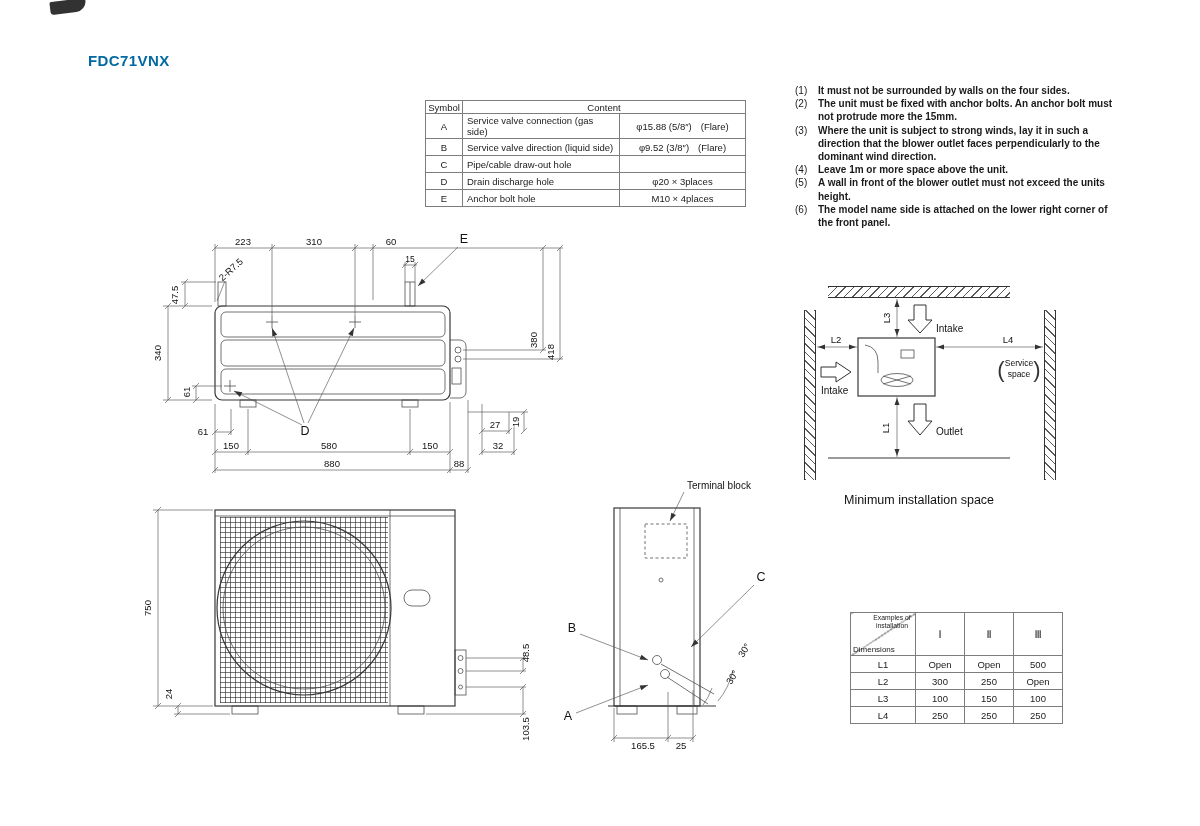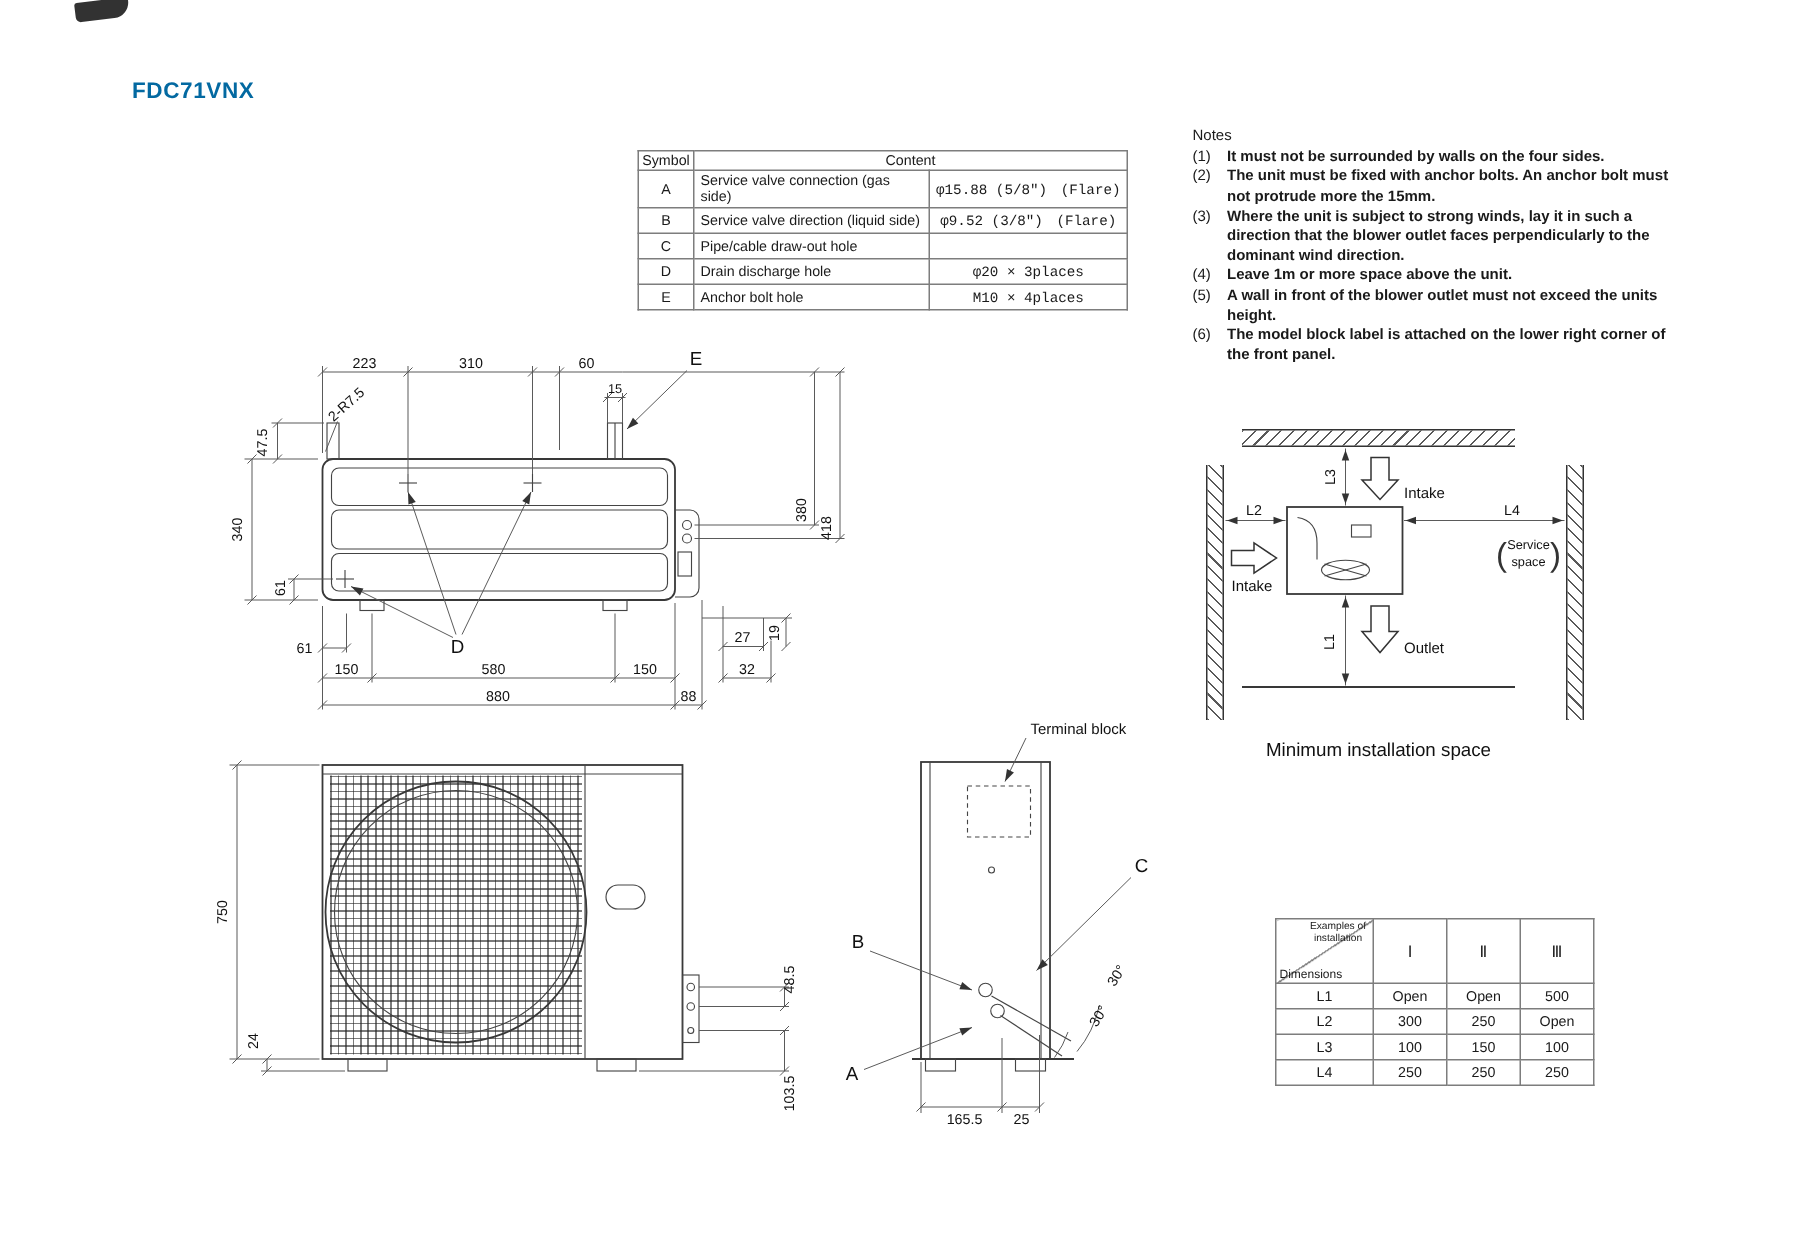--- a/index.html
+++ b/index.html
@@ -14,21 +14,21 @@
 
   table { border-collapse:collapse; }
 
   
   .symbol-table { position:absolute; left:425px; top:100px; font-size:9.5px; table-layout:fixed; }
   .symbol-table th, .symbol-table td { border:1px solid #7d7d7d; font-weight:normal; padding:1px 4px; height:17px; }
   .symbol-table thead th { height:13px; text-align:center; padding:0 2px; }
   .symbol-table .c-sym { width:37px; text-align:center; }
   .symbol-table .c-content { width:157px; }
   .symbol-table .c-spec { width:126px; }
-  .spec-flex { display:flex; justify-content:center; gap:9px; white-space:nowrap;font-family:Liberation Mono, monospace; }
+  .spec-flex { display:flex; justify-content:center; gap:9px; white-space:nowrap; }
 
   
   .notes { position:absolute; left:795px; top:84px; width:330px; font-size:10px; line-height:1.32; }
   .notes-title { margin-bottom:1px; }
   .note-item { display:flex; }
   .note-num { flex:0 0 23px; }
   .note-text { flex:1;font-weight:bold; }
 
   
   .dim-table { position:absolute; left:850px; top:612px; font-size:9.5px; table-layout:fixed; }
@@ -134,21 +134,20 @@
       <td class="c-spec">
           <span class="spec-flex">
             <span>M10 × 4places</span>
           </span>
         </td>
     </tr>
   </tbody>
 </table>
 
 <div class="notes">
-  <div class="notes-title">Notes</div>
   <div class="note-item">
       <span class="note-num">(1)</span>
       <span class="note-text">It must not be surrounded by walls on the four sides.</span>
     </div>
   <div class="note-item">
       <span class="note-num">(2)</span>
       <span class="note-text">The unit must be fixed with anchor bolts. An anchor bolt must not protrude more the 15mm.</span>
     </div>
   <div class="note-item">
       <span class="note-num">(3)</span>
@@ -157,21 +156,21 @@
   <div class="note-item">
       <span class="note-num">(4)</span>
       <span class="note-text">Leave 1m or more space above the unit.</span>
     </div>
   <div class="note-item">
       <span class="note-num">(5)</span>
       <span class="note-text">A wall in front of the blower outlet must not exceed the units height.</span>
     </div>
   <div class="note-item">
       <span class="note-num">(6)</span>
-      <span class="note-text">The model block label is attached on the lower right corner of the front panel.</span>
+      <span class="note-text">The model name side is attached on the lower right corner of the front panel.</span>
     </div>
 </div>
 
 <svg class="sv" style="left:140px; top:225px;" width="440" height="255" viewBox="140 225 440 255">
   <g>
     <rect x="215" y="306" width="235" height="94" rx="7" class="obj"></rect>
     <rect x="221" y="312" width="224" height="25" rx="5" class="obj2"></rect>
     <rect x="221" y="340" width="224" height="26" rx="5" class="obj2"></rect>
     <rect x="221" y="369" width="224" height="25" rx="5" class="obj2"></rect>
     <path d="M450 340 h10 a6 6 0 0 1 6 6 v46 a6 6 0 0 1 -6 6 h-10" class="obj2"></path>

